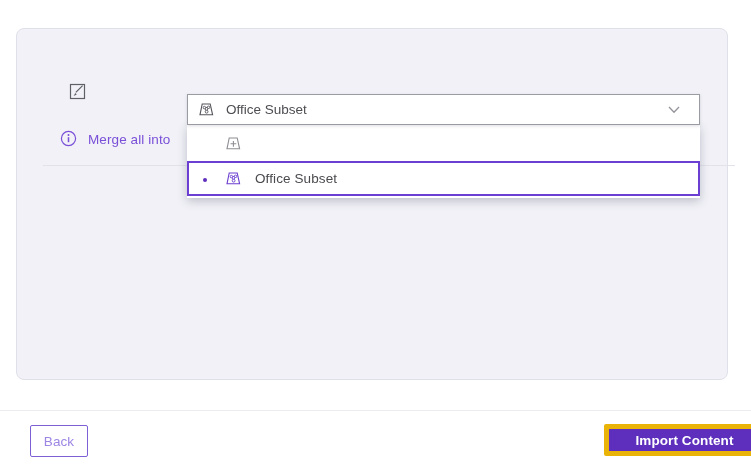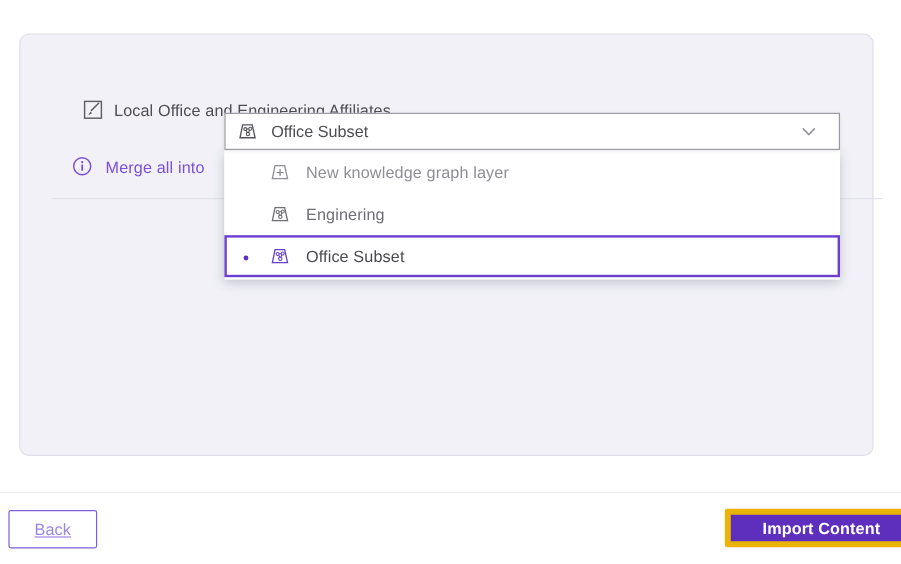--- a/index.html
+++ b/index.html
@@ -66,41 +66,40 @@
   .footer-divider {
     position: absolute; left: 0; top: 410px; width: 751px; height: 1px; background: #ececf0;
   }
   .btn {
     position: absolute; top: 424px; height: 32px; border-radius: 2px;
     font-family: "Liberation Sans", sans-serif; font-size: 13.5px;
     display: flex; align-items: center; justify-content: center; cursor: pointer;
     letter-spacing: .1px;
   }
   .btn.outline { background: #ffffff; border: 1px solid #7d5fd6; color: #9d85e4; }
-  .btn-back { left: 7px; width: 74px; top: 425px; text-decoration: underline; }
+  .btn-back { left: 30px; width: 58px; top: 425px; }
   .btn-cancel { left: 525px; width: 70px; }
   .btn-import { left: 604px; width: 161px; background: #5e2ebd; border: 5px solid #eab308; color: #ffffff; font-weight: bold; }
 
   svg { display: block; width: 100%; height: 100%; }
 </style>
 </head>
 <body>
 
 <div class="screen">
 
   <div class="panel">
 
     <span class="row-item-icon">
       <svg viewBox="0 0 17 17">
         <rect x="1.5" y="1.5" width="14" height="14" fill="none" stroke="currentColor" stroke-width="1.2"></rect>
         <path d="M13.6 2.6 L6.8 9.4" fill="none" stroke="currentColor" stroke-width="1.2"></path>
         <path d="M6.3 9.9 L4.6 13.1 L7.8 11.4 Z" fill="currentColor"></path>
       </svg>
     </span>
-    <span class="row-item-label">Local Office and Engineering Affiliates</span>
 
     <span class="info-icon">
       <svg viewBox="0 0 17 17">
         <circle cx="8.5" cy="8.5" r="7.1" fill="none" stroke="currentColor" stroke-width="1.2"></circle>
         <circle cx="8.5" cy="5.1" r="1" fill="currentColor"></circle>
         <rect x="7.75" y="7.2" width="1.5" height="5" fill="currentColor"></rect>
       </svg>
     </span>
     <span class="merge-label">Merge all into</span>
 
@@ -127,35 +126,22 @@
 
   <div class="dropdown">
 
     <div class="option new">
       <span class="opt-icon">
         <svg viewBox="0 0 17 17">
           <path d="M4.2 3 H12.2 L14.6 13.8 H2 Z" fill="none" stroke="currentColor" stroke-width="1.1"></path>
           <path d="M8.4 5.9 V11.7 M5.5 8.8 H11.3" fill="none" stroke="currentColor" stroke-width="1.1"></path>
         </svg>
       </span>
-      <span class="opt-label">New knowledge graph layer</span>
     </div>
 
-    <div class="option plain">
-      <span class="opt-icon">
-        <svg viewBox="0 0 17 17">
-          <path d="M4.2 3 H12.2 L14.6 13.8 H2 Z" fill="none" stroke="currentColor" stroke-width="1.1"></path>
-          <path d="M6.6 6.6 L10.4 6.3 M6.9 6.9 L8.4 10.3 M10.2 6.7 L8.7 10.3" fill="none" stroke="currentColor" stroke-width="0.9"></path>
-          <circle cx="6.4" cy="6.6" r="1.25" fill="#ffffff" stroke="currentColor" stroke-width="0.9"></circle>
-          <circle cx="10.6" cy="6.3" r="1.25" fill="#ffffff" stroke="currentColor" stroke-width="0.9"></circle>
-          <circle cx="8.6" cy="10.7" r="1.4" fill="#ffffff" stroke="currentColor" stroke-width="0.9"></circle>
-        </svg>
-      </span>
-      <span class="opt-label">Enginering</span>
-    </div>
 
     <div class="option selected">
       <span class="selected-dot"></span>
       <span class="opt-icon">
         <svg viewBox="0 0 17 17">
           <path d="M4.2 3 H12.2 L14.6 13.8 H2 Z" fill="none" stroke="currentColor" stroke-width="1.1"></path>
           <path d="M6.6 6.6 L10.4 6.3 M6.9 6.9 L8.4 10.3 M10.2 6.7 L8.7 10.3" fill="none" stroke="currentColor" stroke-width="0.9"></path>
           <circle cx="6.4" cy="6.6" r="1.25" fill="#ffffff" stroke="currentColor" stroke-width="0.9"></circle>
           <circle cx="10.6" cy="6.3" r="1.25" fill="#ffffff" stroke="currentColor" stroke-width="0.9"></circle>
           <circle cx="8.6" cy="10.7" r="1.4" fill="#ffffff" stroke="currentColor" stroke-width="0.9"></circle>

